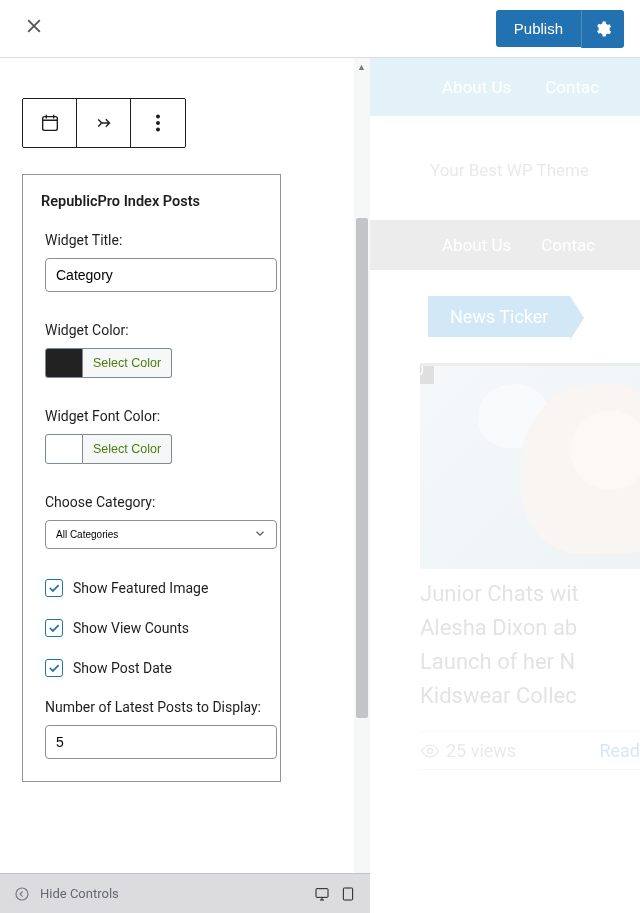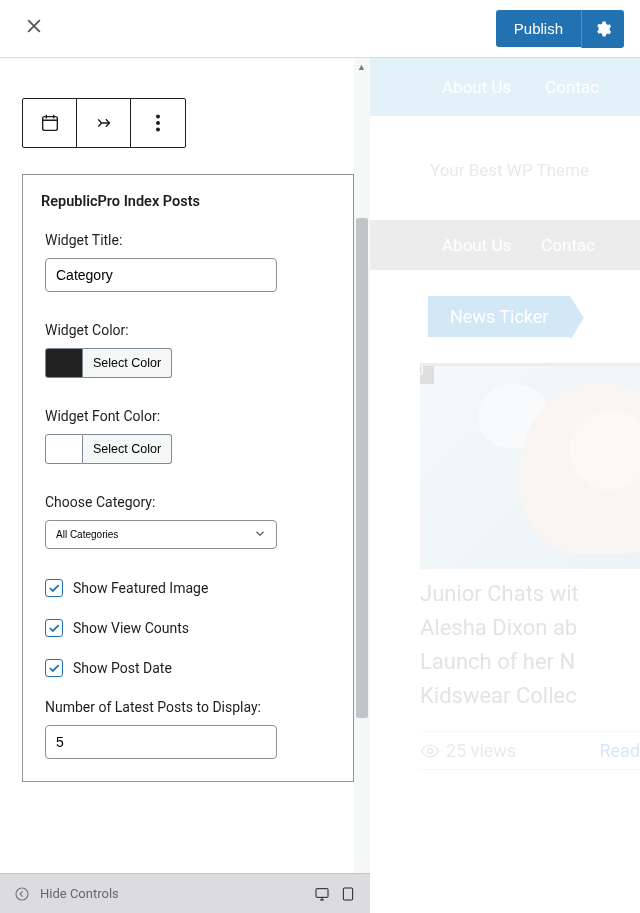--- a/index.html
+++ b/index.html
@@ -16,30 +16,30 @@
 .sidebar-panel { width: 370px; background: #fff; position: relative; padding: 40px 22px 0 22px; overflow: visible; }
 .sidebar-scroll-indicator { position: absolute; right: 0; top: 0; width: 16px; height: 100%; background: #f6f7f7; }
 .sidebar-scroll-arrow-up { position: absolute; right: 4px; top: 4px; font-size: 9px; color: #787c82; }
 .sidebar-scroll-thumb { position: absolute; right: 2px; top: 160px; width: 12px; height: 500px; background: #c3c4c7; border-radius: 2px; }
 
 .toolbar-box { display: inline-flex; border: 1px solid #1e1e1e; border-radius: 2px; margin-bottom: 26px; }
 .tb-btn { width: 54px; height: 48px; display: flex; align-items: center; justify-content: center; border-right: 1px solid #1e1e1e; cursor: pointer; }
 .tb-btn:last-child { border-right: none; }
 .tb-btn svg { width: 22px; height: 22px; stroke: #1e1e1e; fill: none; stroke-width: 1.5; }
 
-.widget-card { border: 1px solid #949494; padding: 18px; background: #fff; width: 332px; }
+.widget-card { border: 1px solid #949494; padding: 18px; background: #fff; width: 259px; }
 .widget-head { font-weight: 600; font-size: 14.5px; margin-bottom: 22px; }
 .field-group { margin-bottom: 30px; padding-left: 4px; }
 .field-label { font-size: 14px; margin-bottom: 10px; display: block; }
 .text-input { width: 232px; padding: 8px 10px; border: 1px solid #8c8f94; border-radius: 4px; font-size: 14px; background: #fff; }
 .color-row { display: flex; align-items: stretch; }
 .swatch { width: 38px; height: 30px; border: 1px solid #7e8993; border-radius: 3px 0 0 3px; }
 .swatch.dark { background: #222; }
 .swatch.white { background: #fff; }
-.sel-color-btn { border: 1px solid #7e8993; border-left: none; border-radius: 0 3px 3px 0; padding: 0 10px; font-size: 12.5px; color: #000000; background: #f6f7f7; cursor: pointer; height: 30px; }
+.sel-color-btn { border: 1px solid #7e8993; border-left: none; border-radius: 0 3px 3px 0; padding: 0 10px; font-size: 12.5px; color: #4d7c0f; background: #f6f7f7; cursor: pointer; height: 30px; }
 .select-wrap { position: relative; width: 232px; }
 .select { width: 100%; padding: 8px 10px; border: 1px solid #8c8f94; border-radius: 4px; font-size: 10px; background: #fff; appearance: none; }
 .select-caret { position: absolute; right: 10px; top: 50%; transform: translateY(-50%); pointer-events: none; }
 .checkbox-row { display: flex; align-items: center; gap: 10px; margin-bottom: 22px; padding-left: 4px; }
 .cb { width: 18px; height: 18px; border: 1.5px solid #2271b1; border-radius: 3px; display: flex; align-items: center; justify-content: center; cursor: pointer; }
 .cb svg { width: 14px; height: 14px; stroke: #2271b1; stroke-width: 3; fill: none; }
 .cb-label { font-size: 14px; }
 .num-input { width: 232px; padding: 8px 10px; border: 1px solid #8c8f94; border-radius: 4px; font-size: 14px; background: #fff; }
 
 .bottom-bar { position: absolute; bottom: 0; left: 0; width: 370px; height: 40px; background: #dcdcde; border-top: 1px solid #c3c4c7; display: flex; align-items: center; padding: 0 14px; gap: 10px; color: #646970; font-size: 13px; }

